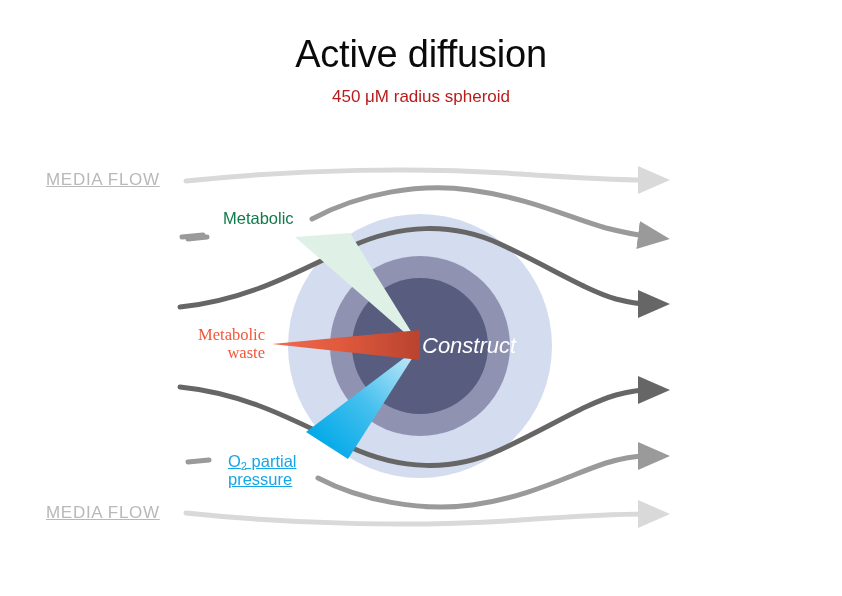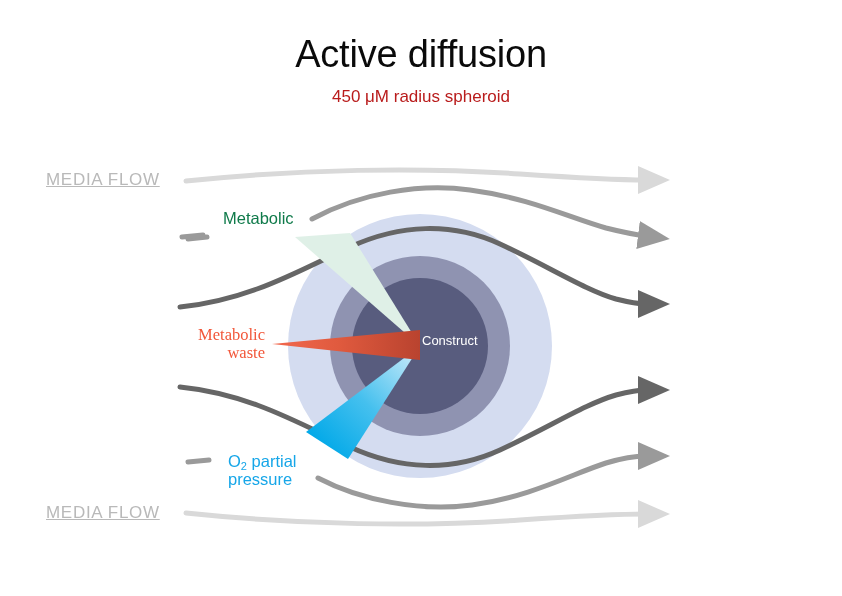--- a/index.html
+++ b/index.html
@@ -82,31 +82,33 @@
     width: 92px;
     text-align: right;
     font-size: 16.5px;
     color: #f2573a;
     font-family: Liberation Serif, serif;
   }
   #label-o2 {
     left: 228px;  top: 452px;
     font-size: 16.5px;
     color: #16a6e8;
+    text-decoration: underline;
   }
   #label-o2 sub {
     font-size: 11px;
     vertical-align: baseline;
     position: relative;
     top: 3px;
   }
   #label-construct {
     left: 422px;  top: 334px;
-    font-size: 13px;
+    font-size: 22px;
     color: #ffffff;
+    font-style: italic;
   }
 </style>
 </head>
 <body>
 
 <div id="canvas">
 
   <svg id="diagram-svg" viewBox="0 0 842 596" xmlns="http://www.w3.org/2000/svg">
     <defs>
 

